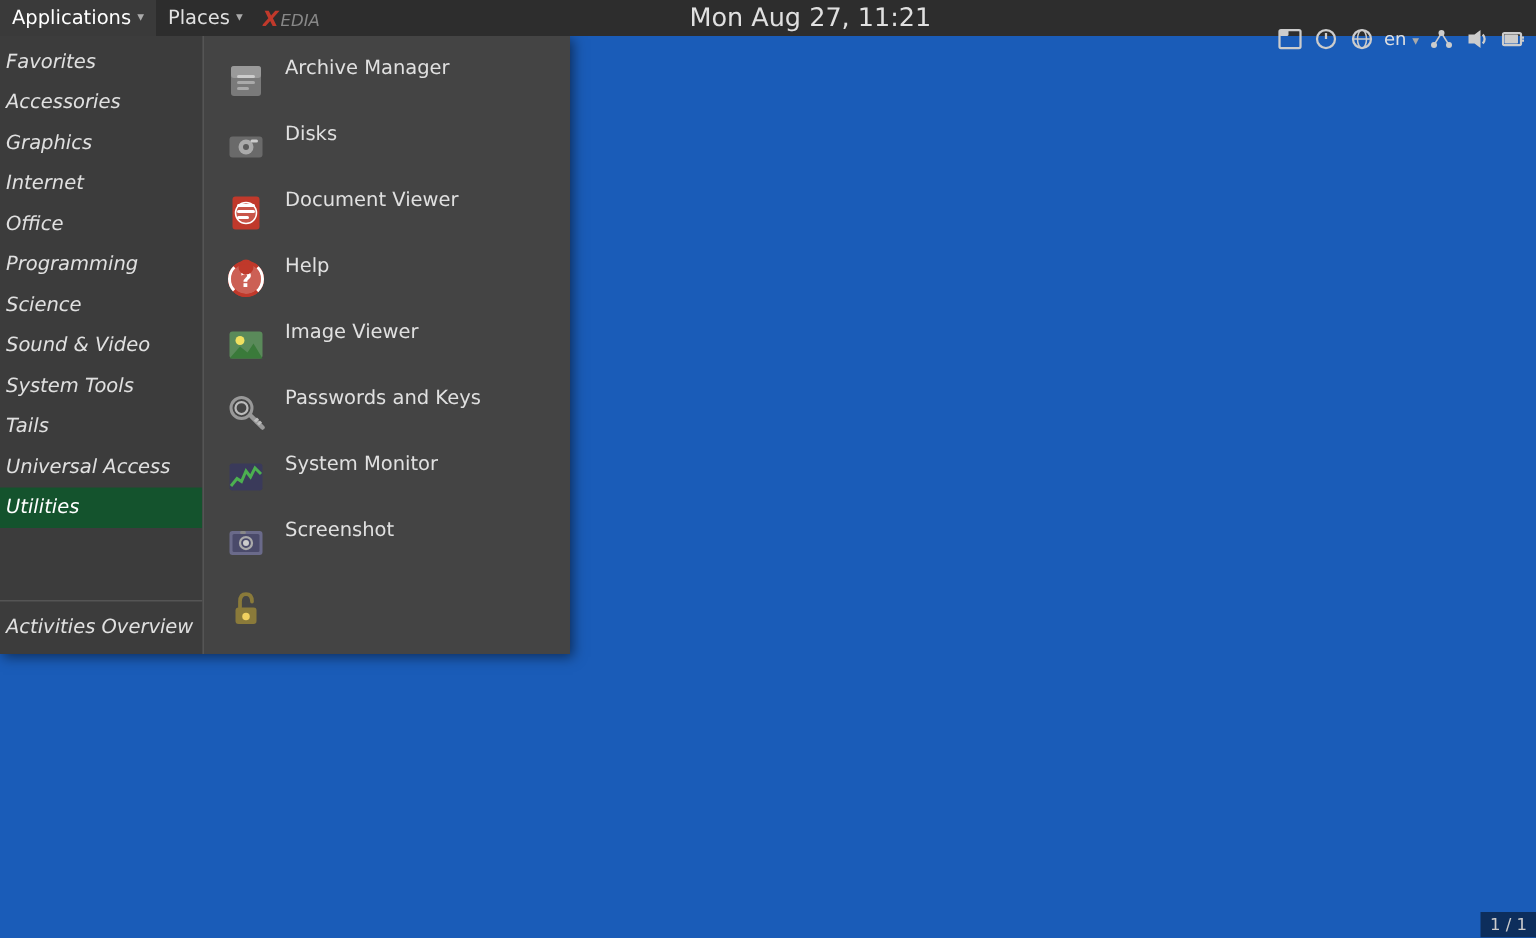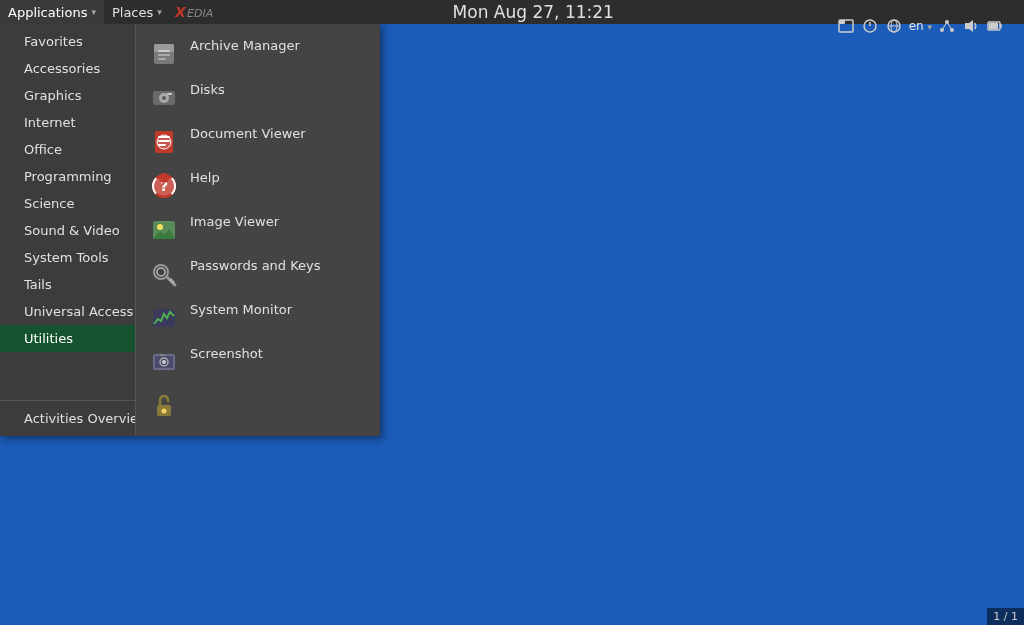--- a/index.html
+++ b/index.html
@@ -64,21 +64,21 @@
       display: flex;
       align-items: center;
       justify-content: center;
       font-size: 17px;
       color: #e0e0e0;
     }
     .topbar-right {
       display: flex;
       align-items: center;
       gap: 6px;
-      padding-right: 20px;
+      padding-right: 6px;
       margin-top: 28px;
     }
     .topbar-icon {
       width: 18px;
       height: 18px;
       display: flex;
       align-items: center;
       justify-content: center;
       font-size: 13px;
       color: #ccc;
@@ -118,25 +118,26 @@
     
     .menu-sidebar {
       width: 135px;
       background: #3c3c3c;
       padding-top: 4px;
       padding-bottom: 4px;
       display: flex;
       flex-direction: column;
     }
     .sidebar-item {
-      padding: 6px 24px;
+      padding: 6px 4px;
       color: #e0e0e0;
       cursor: pointer;
       font-size: 13px;
       white-space: nowrap;
+      font-style: italic;
     }
     .sidebar-item.active {
       background: #14532d;
       color: #fff;
     }
     .sidebar-bottom {
       margin-top: auto;
       border-top: 1px solid #555;
       padding-top: 4px;
     }

